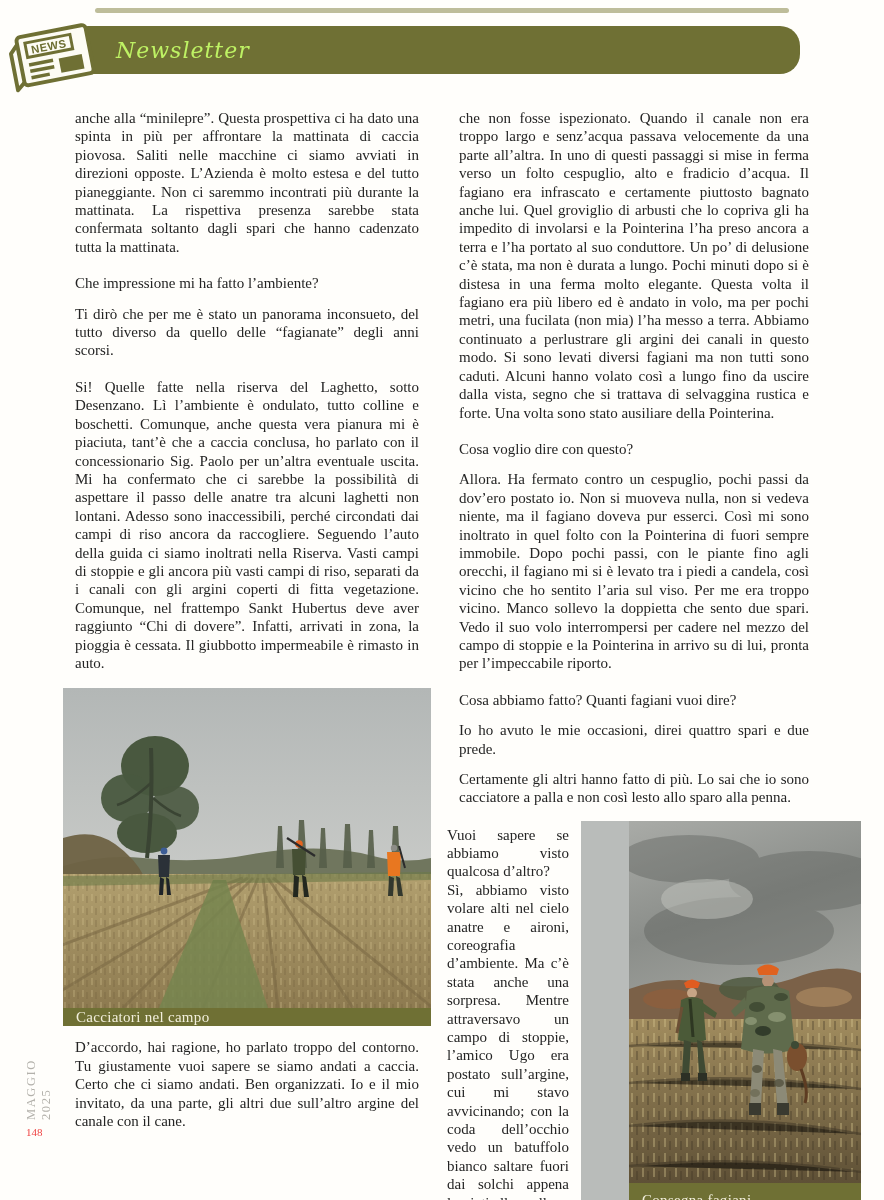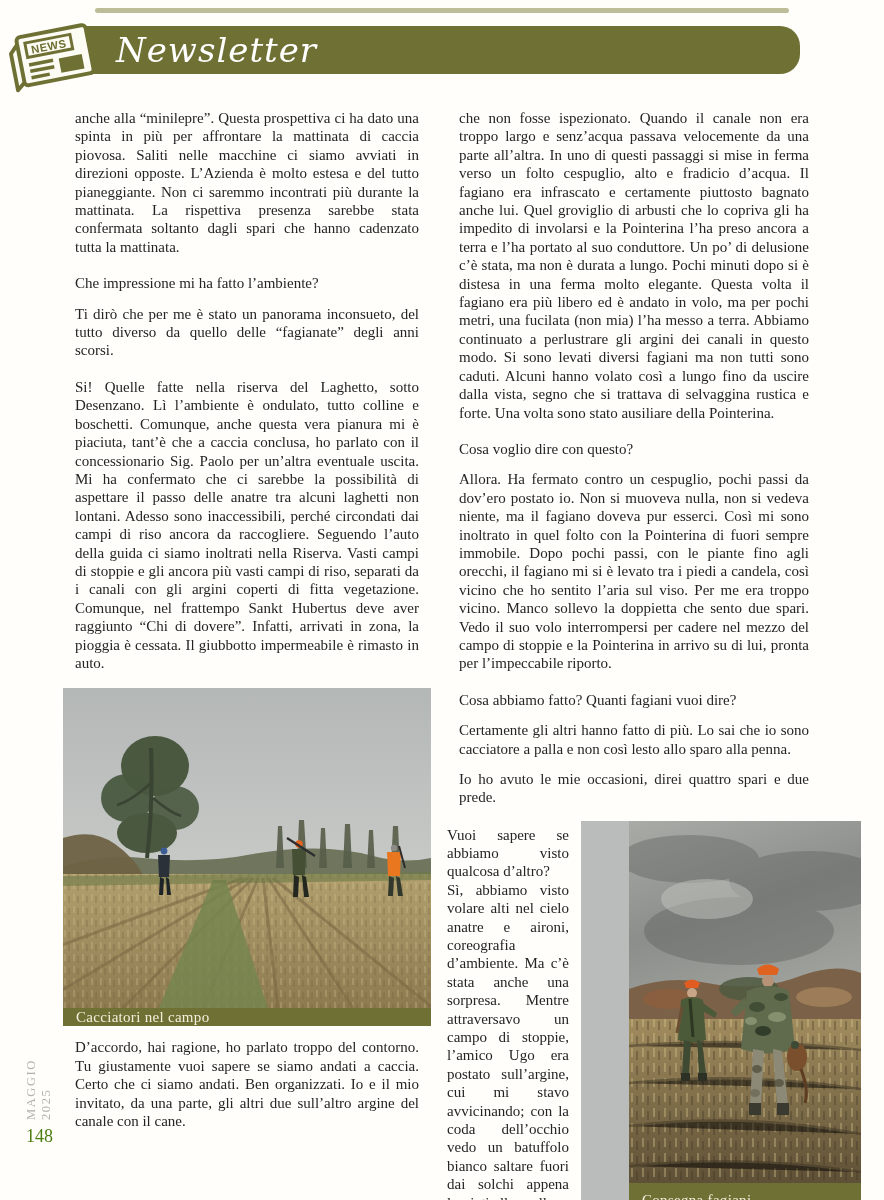--- a/index.html
+++ b/index.html
@@ -5,21 +5,21 @@
   html,body{margin:0;padding:0;background:#ffffff;}
   .page{position:relative;width:884px;height:1200px;background:#fffefb;overflow:hidden;
         font-family:"Liberation Serif","DejaVu Serif",serif;color:#242424;}
   
   .top-stripe{position:absolute;left:95px;top:8px;width:694px;height:5px;
               background:#aeac82;border-radius:3px;opacity:.8;}
   .header-bar{position:absolute;left:76px;top:26px;width:724px;height:48px;
               background:#6F7034;border-radius:12px 20px 20px 12px;
               display:flex;align-items:center;}
   .header-title{font-family:"DejaVu Serif","Liberation Serif",serif;font-style:italic;
-                font-size:34px;color:#ffffff;padding-left:40px;letter-spacing:1px;}
+                font-size:22px;color:#bef264;padding-left:40px;letter-spacing:1px;}
   .news-icon{position:absolute;left:4px;top:12px;width:104px;height:86px;}
   
   .col{position:absolute;top:97px;text-align:justify;font-size:15px;line-height:18.4px;}
   .col p{margin:12px;}
   .col .gap{margin-top:18px;}
   .col-left{left:63px;width:368px;}
   .col-right{left:447px;width:374px;}
   
   .photo{position:relative;background:#b9bcba;}
   .photo svg{display:block;}
@@ -30,21 +30,21 @@
   .after-photo{margin-top:30px;}
   .bottom-row{display:flex;gap:12px;margin-top:14px;align-items:center;}
   .narrow-text{flex:0 0 122px;text-align:justify;font-size:15px;line-height:18.4px;}
   .narrow-text p{margin:0;}
   .photo-delivery{flex:0 0 232px;padding-left:48px;}
   .photo-delivery .photo-caption{height:34px;}
   
   .side-month{position:absolute;left:24px;top:1024px;height:96px;
               writing-mode:vertical-rl;transform:rotate(180deg);
               font-size:12.5px;letter-spacing:1.6px;color:#b3b1ab;}
-  .page-number{position:absolute;left:26px;top:1126px;font-size:18px;color:#4d7c0f;}
+  .page-number{position:absolute;left:26px;top:1126px;font-size:11px;color:#ef4444;}
 </style>
 </head>
 <body>
 
 <div class="page">
 
   <div class="top-stripe"></div>
   <div class="header-bar">
     <span class="header-title">Newsletter</span>
   </div>
@@ -146,22 +146,22 @@
     </div>
 
     <p class="after-photo">D’accordo, hai ragione, ho parlato troppo del contorno. Tu giustamente vuoi sapere se siamo andati a caccia. Certo che ci siamo andati. Ben organizzati. Io e il mio invitato, da una parte, gli altri due sull’altro argine del canale con il cane.</p>
   </div>
 
   <div class="col col-right">
     <p>che non fosse ispezionato. Quando il canale non era troppo largo e senz’acqua passava velocemente da una parte all’altra. In uno di questi passaggi si mise in ferma verso un folto cespuglio, alto e fradicio d’acqua. Il fagiano era infrascato e certamente piuttosto bagnato anche lui. Quel groviglio di arbusti che lo copriva gli ha impedito di involarsi e la Pointerina l’ha preso ancora a terra e l’ha portato al suo conduttore. Un po’ di delusione c’è stata, ma non è durata a lungo. Pochi minuti dopo si è distesa in una ferma molto elegante. Questa volta il fagiano era più libero ed è andato in volo, ma per pochi metri, una fucilata (non mia) l’ha messo a terra. Abbiamo continuato a perlustrare gli argini dei canali in questo modo. Si sono levati diversi fagiani ma non tutti sono caduti. Alcuni hanno volato così a lungo fino da uscire dalla vista, segno che si trattava di selvaggina rustica e forte. Una volta sono stato ausiliare della Pointerina.</p>
     <p class="gap">Cosa voglio dire con questo?</p>
     <p>Allora. Ha fermato contro un cespuglio, pochi passi da dov’ero postato io. Non si muoveva nulla, non si vedeva niente, ma il fagiano doveva pur esserci. Così mi sono inoltrato in quel folto con la Pointerina di fuori sempre immobile. Dopo pochi passi, con le piante fino agli orecchi, il fagiano mi si è levato tra i piedi a candela, così vicino che ho sentito l’aria sul viso. Per me era troppo vicino. Manco sollevo la doppietta che sento due spari. Vedo il suo volo interrompersi per cadere nel mezzo del campo di stoppie e la Pointerina in arrivo su di lui, pronta per l’impeccabile riporto.</p>
     <p class="gap">Cosa abbiamo fatto? Quanti fagiani vuoi dire?</p>
+    <p>Io ho avuto le mie occasioni, direi quattro spari e due prede.</p>
     <p>Certamente gli altri hanno fatto di più. Lo sai che io sono cacciatore a palla e non così lesto allo sparo alla penna.</p>
-    <p>Io ho avuto le mie occasioni, direi quattro spari e due prede.</p>
 
     <div class="bottom-row">
       <div class="narrow-text">
         <p>Vuoi sapere se abbiamo visto qualcosa d’altro?</p>
         <p>Sì, abbiamo visto volare alti nel cielo anatre e aironi, coreografia d’ambiente. Ma c’è stata anche una sorpresa. Mentre attraversavo un campo di stoppie, l’amico Ugo era postato sull’argine, cui mi stavo avvicinando; con la coda dell’occhio vedo un batuffolo bianco saltare fuori dai solchi appena lasciati alle spalle.</p>
       </div>
 
       <div class="photo photo-delivery">
         <svg width="232" height="362" viewBox="0 0 232 362">
           <defs>

